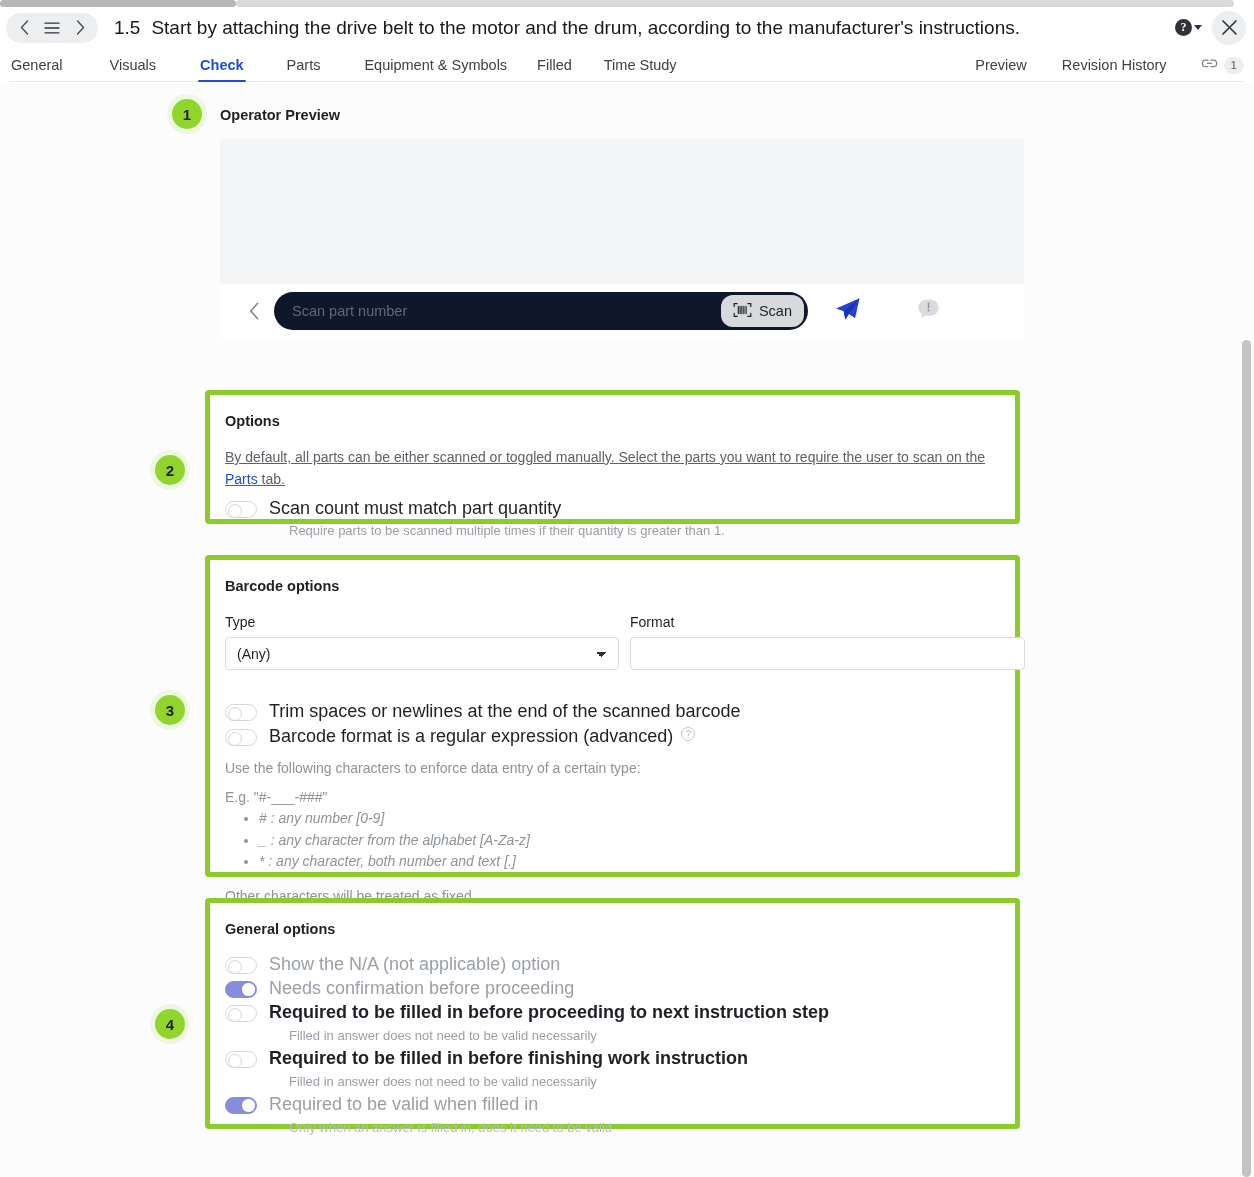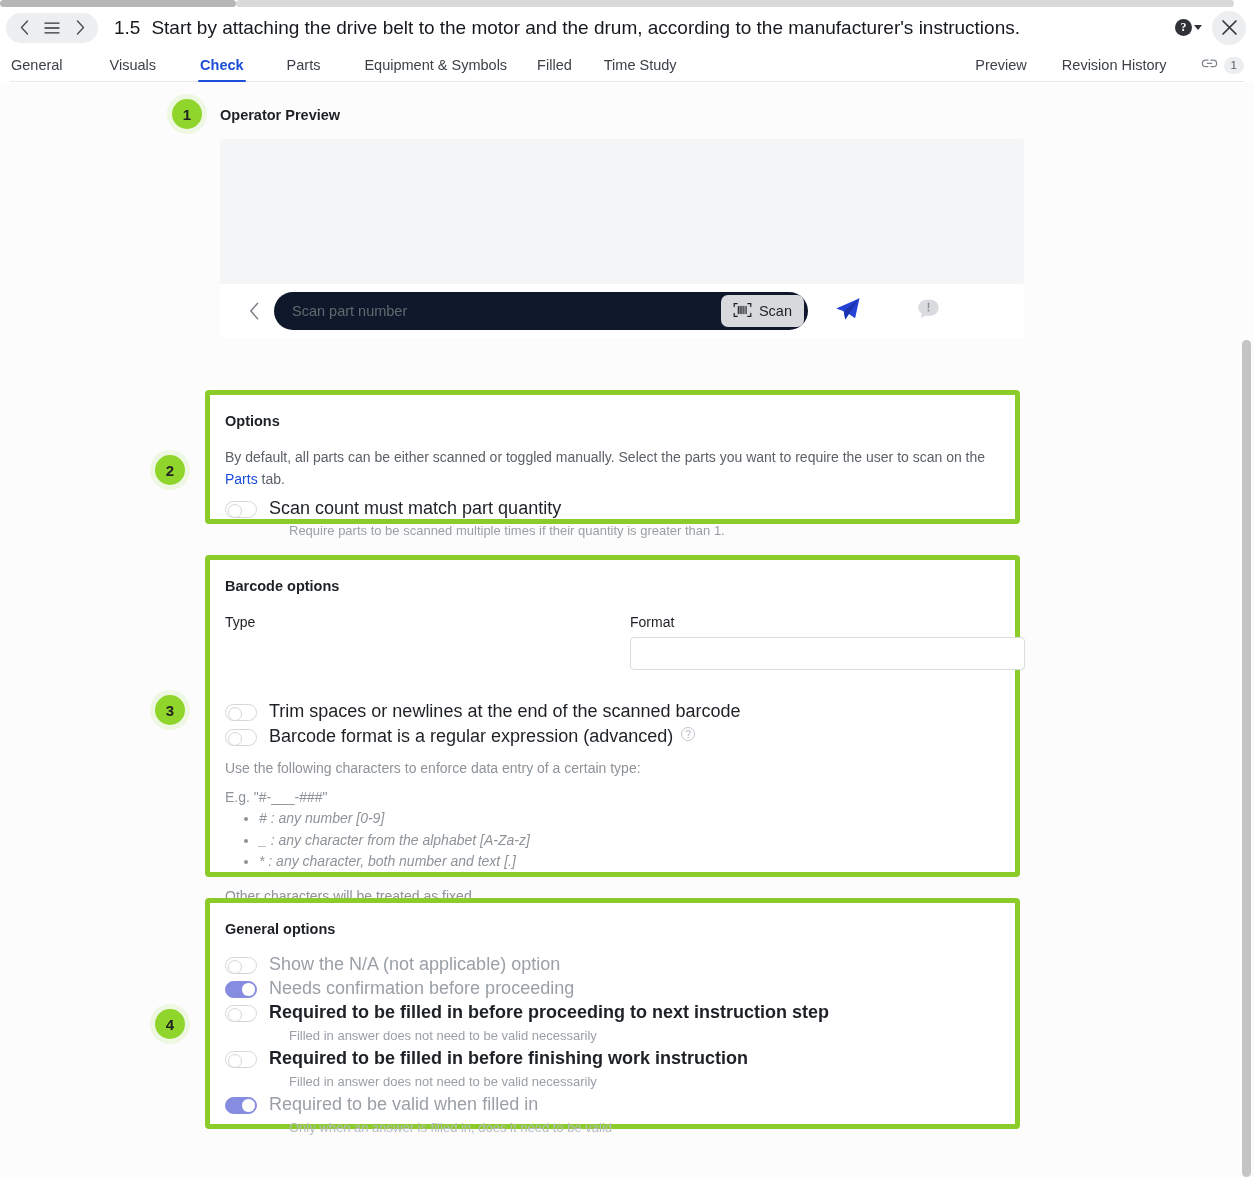--- a/index.html
+++ b/index.html
@@ -134,21 +134,21 @@
     background: #ffffff; display: flex; align-items: center; padding: 0 14px;
   }
   .pb-back { width: 40px; display: flex; align-items: center; justify-content: center; color: #7d838a; cursor: pointer;}
   .scan-field {
     flex: 1; height: 38px; background: #0f172a; border-radius: 19px;
     display: flex; align-items: center; padding: 0 4px 0 18px; max-width: 534px;
   }
   .scan-ph { flex: 1; color: #62686f; font-size: 14.5px; }
   .scan-btn {
     display: flex; align-items: center; gap: 7px;
-    background: #d7d9dd; border-radius: 7px; height: 32px; padding: 0 12px;
+    background: #d7d9dd; border-radius: 12px; height: 32px; padding: 0 12px;
     cursor: pointer; color: #1d2125; font-size: 14.5px;
   }
   .send-icon { margin-left: 26px; cursor: pointer; }
   .comment-icon { margin-left: 56px; cursor: pointer; }
 
   
   .gcard {
     position: absolute; border: 5px solid #8ccc2a; border-radius: 4px;
     background: #ffffff;
   }
@@ -329,39 +329,42 @@
         <path d="M11.5 5.2v4.6" stroke="#8d9398" stroke-width="1.5" stroke-linecap="round"></path>
         <circle cx="11.5" cy="12.5" r="1.05" fill="#8d9398"></circle>
       </svg>
     </span>
   </div>
 
   <div class="badge" style="left:155px; top:372px;">2</div>
   <div class="gcard" style="left:205px; top:307px; width:815px; height:134px;">
     <div class="inner">
       <div class="card-h" style="position:absolute; left:15px; top:18px;">Options</div>
-      <div class="body-txt" style="position:absolute; left:15px; top:51px; width:780px;">
+      <div class="body-txt" style="position:absolute; left:15px; top:51px; width:780px;text-decoration:underline;">
         <span>By default, all parts can be either scanned or toggled manually. Select the parts you want to require the user to scan on the </span><a class="body-link">Parts</a><span> tab.</span>
       </div>
       <div class="tgrow" style="position:absolute; left:15px; top:104px;">
         <div class="tg off"></div>
         <div class="tg-label">Scan count must match part quantity</div>
       </div>
       <div class="tg-sub" style="position:absolute; left:15px; top:126px;">Require parts to be scanned multiple times if their quantity is greater than 1.</div>
     </div>
   </div>
 
   <div class="badge" style="left:155px; top:612px;">
       <span>3</span>
     </div>
   <div class="gcard" style="left:205px; top:472px; width:815px; height:322px;">
     <div class="inner">
       <div class="card-h" style="position:absolute; left:15px; top:18px;">Barcode options</div>
 
       <div class="fld-label" style="position:absolute; left:15px; top:54px;">Type</div>
+      <select class="sel" style="position:absolute; left:15px; top:77px;">
+        <option>(Any)</option>
+      </select>
 
       <div class="fld-label" style="position:absolute; left:420px; top:54px;">Format</div>
       <input class="inp" style="position: absolute; left: 420px; top: 77px; width: 395px;" type="text" value="">
 
       <div class="tgrow" style="position:absolute; left:15px; top:142px;">
         <div class="tg off"></div>
         <div class="tg-label">Trim spaces or newlines at the end of the scanned barcode</div>
       </div>
 
       <div class="tgrow" style="position:absolute; left:15px; top:167px;">

